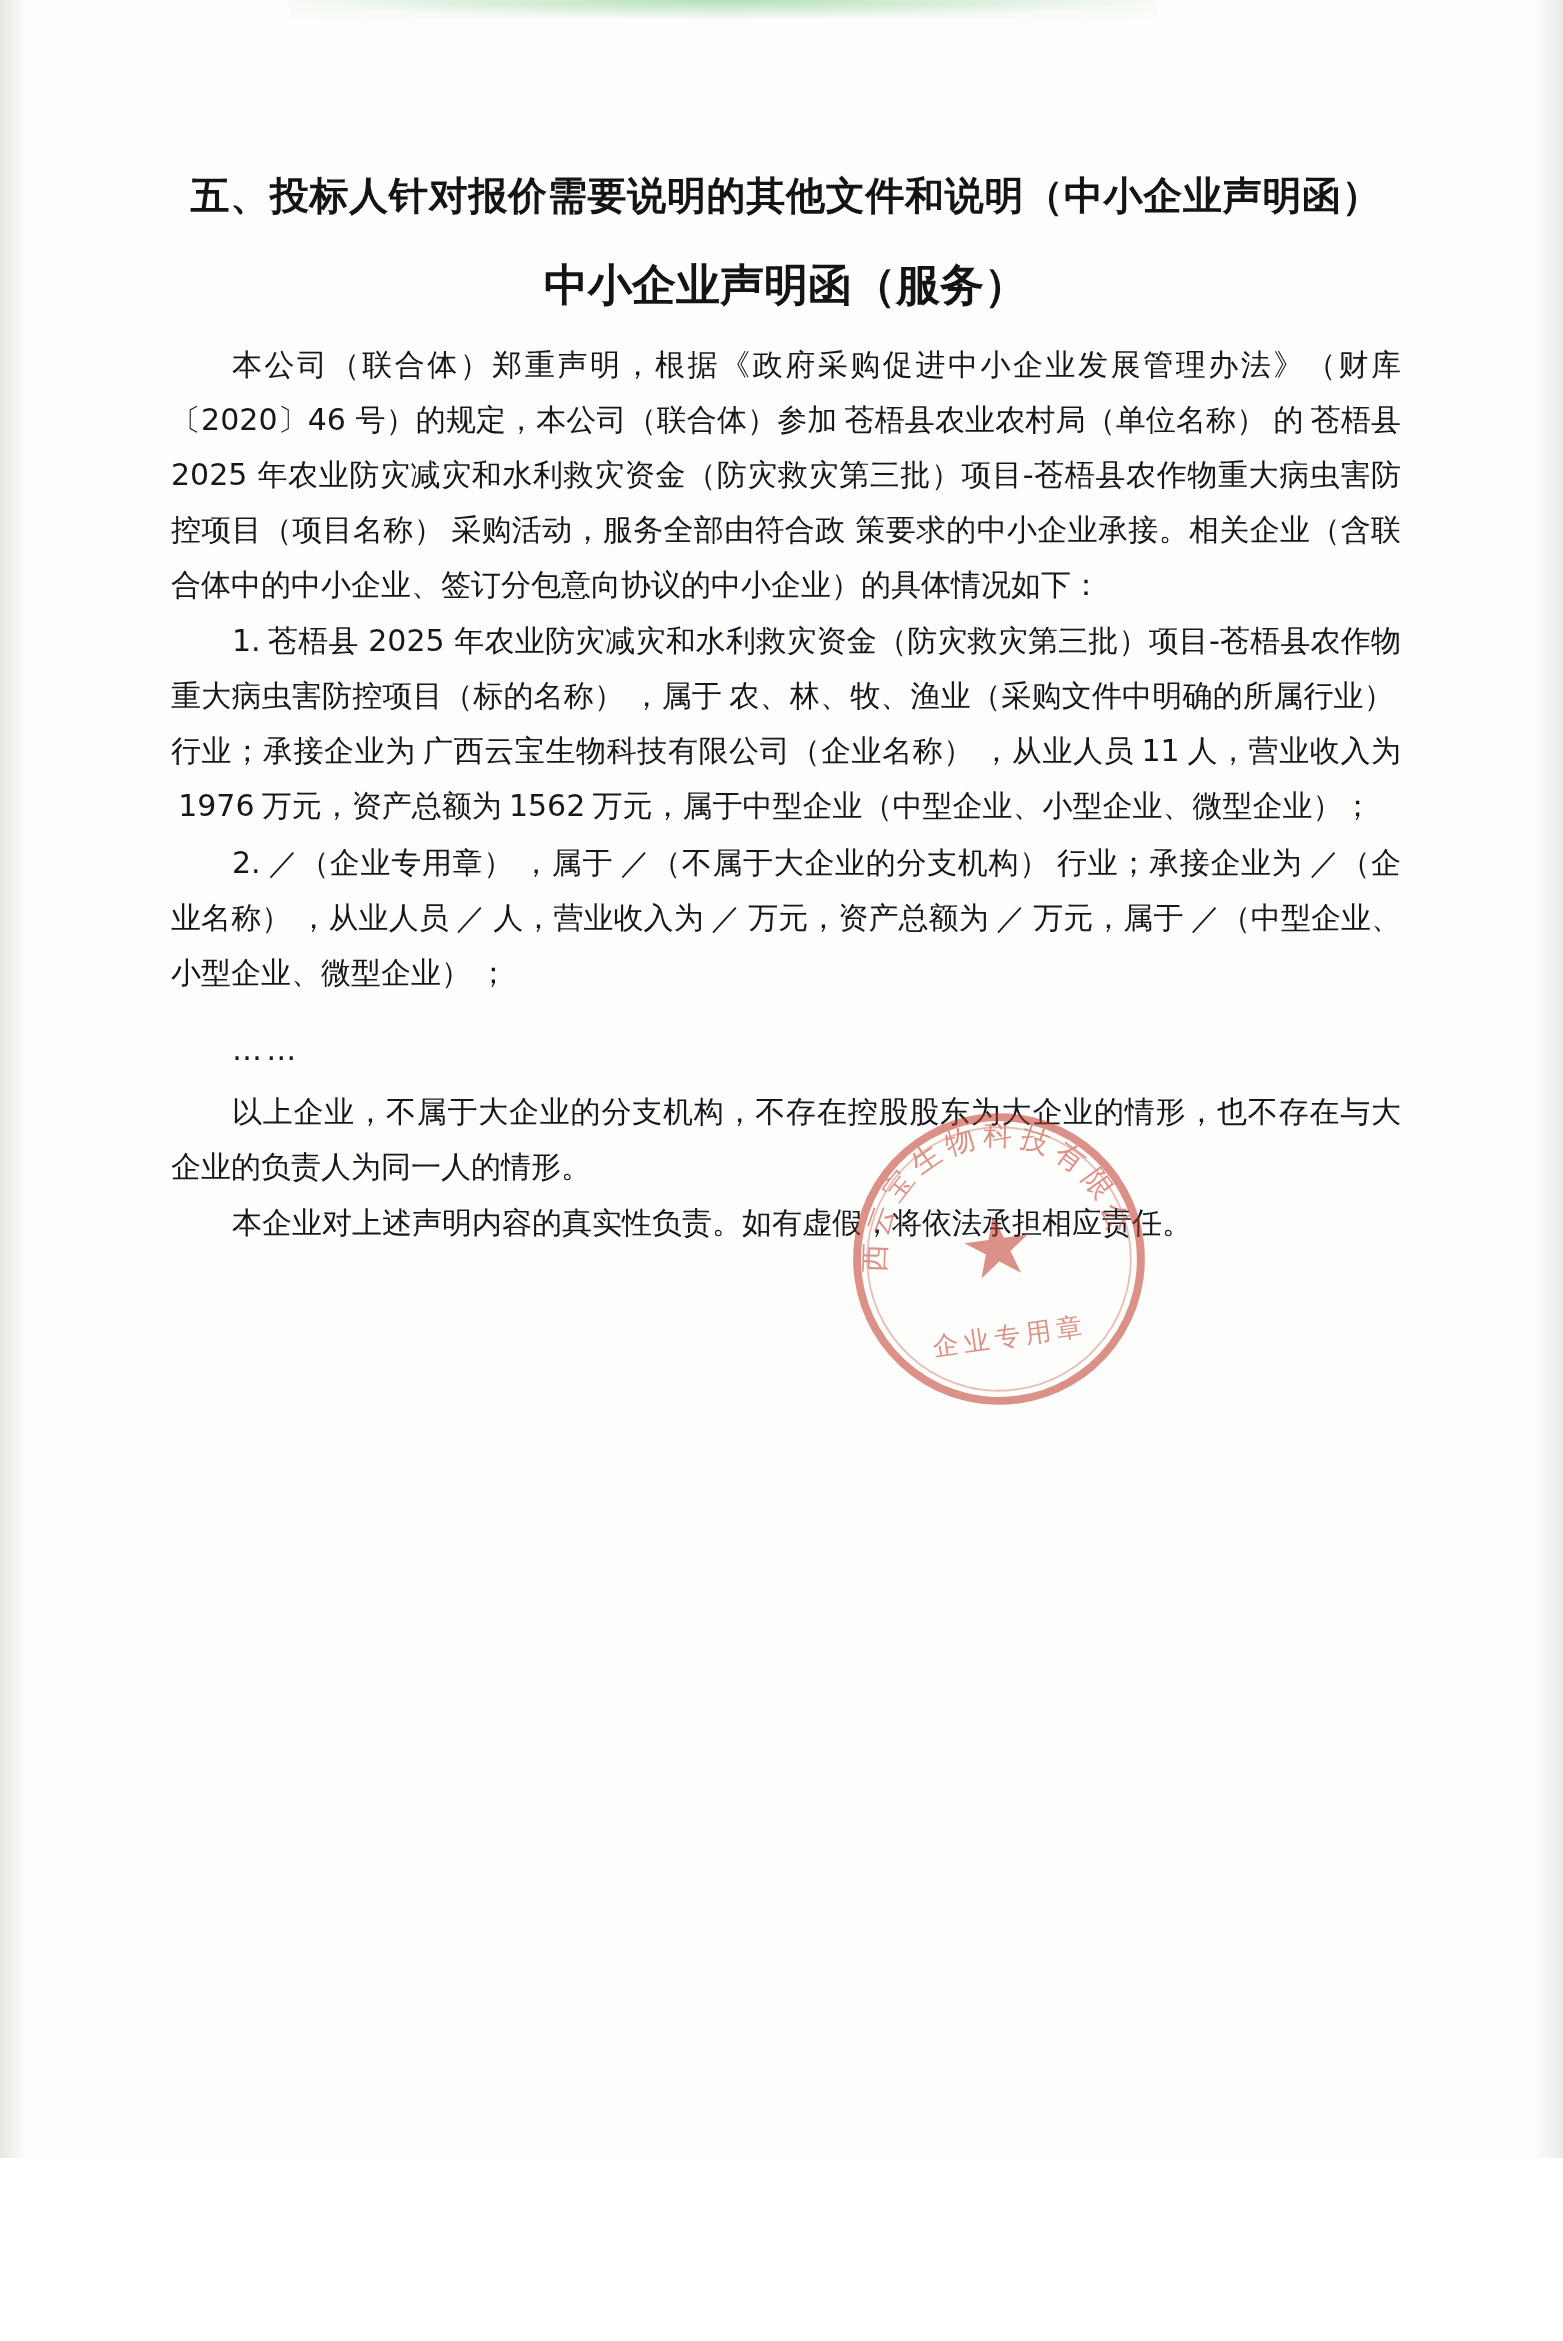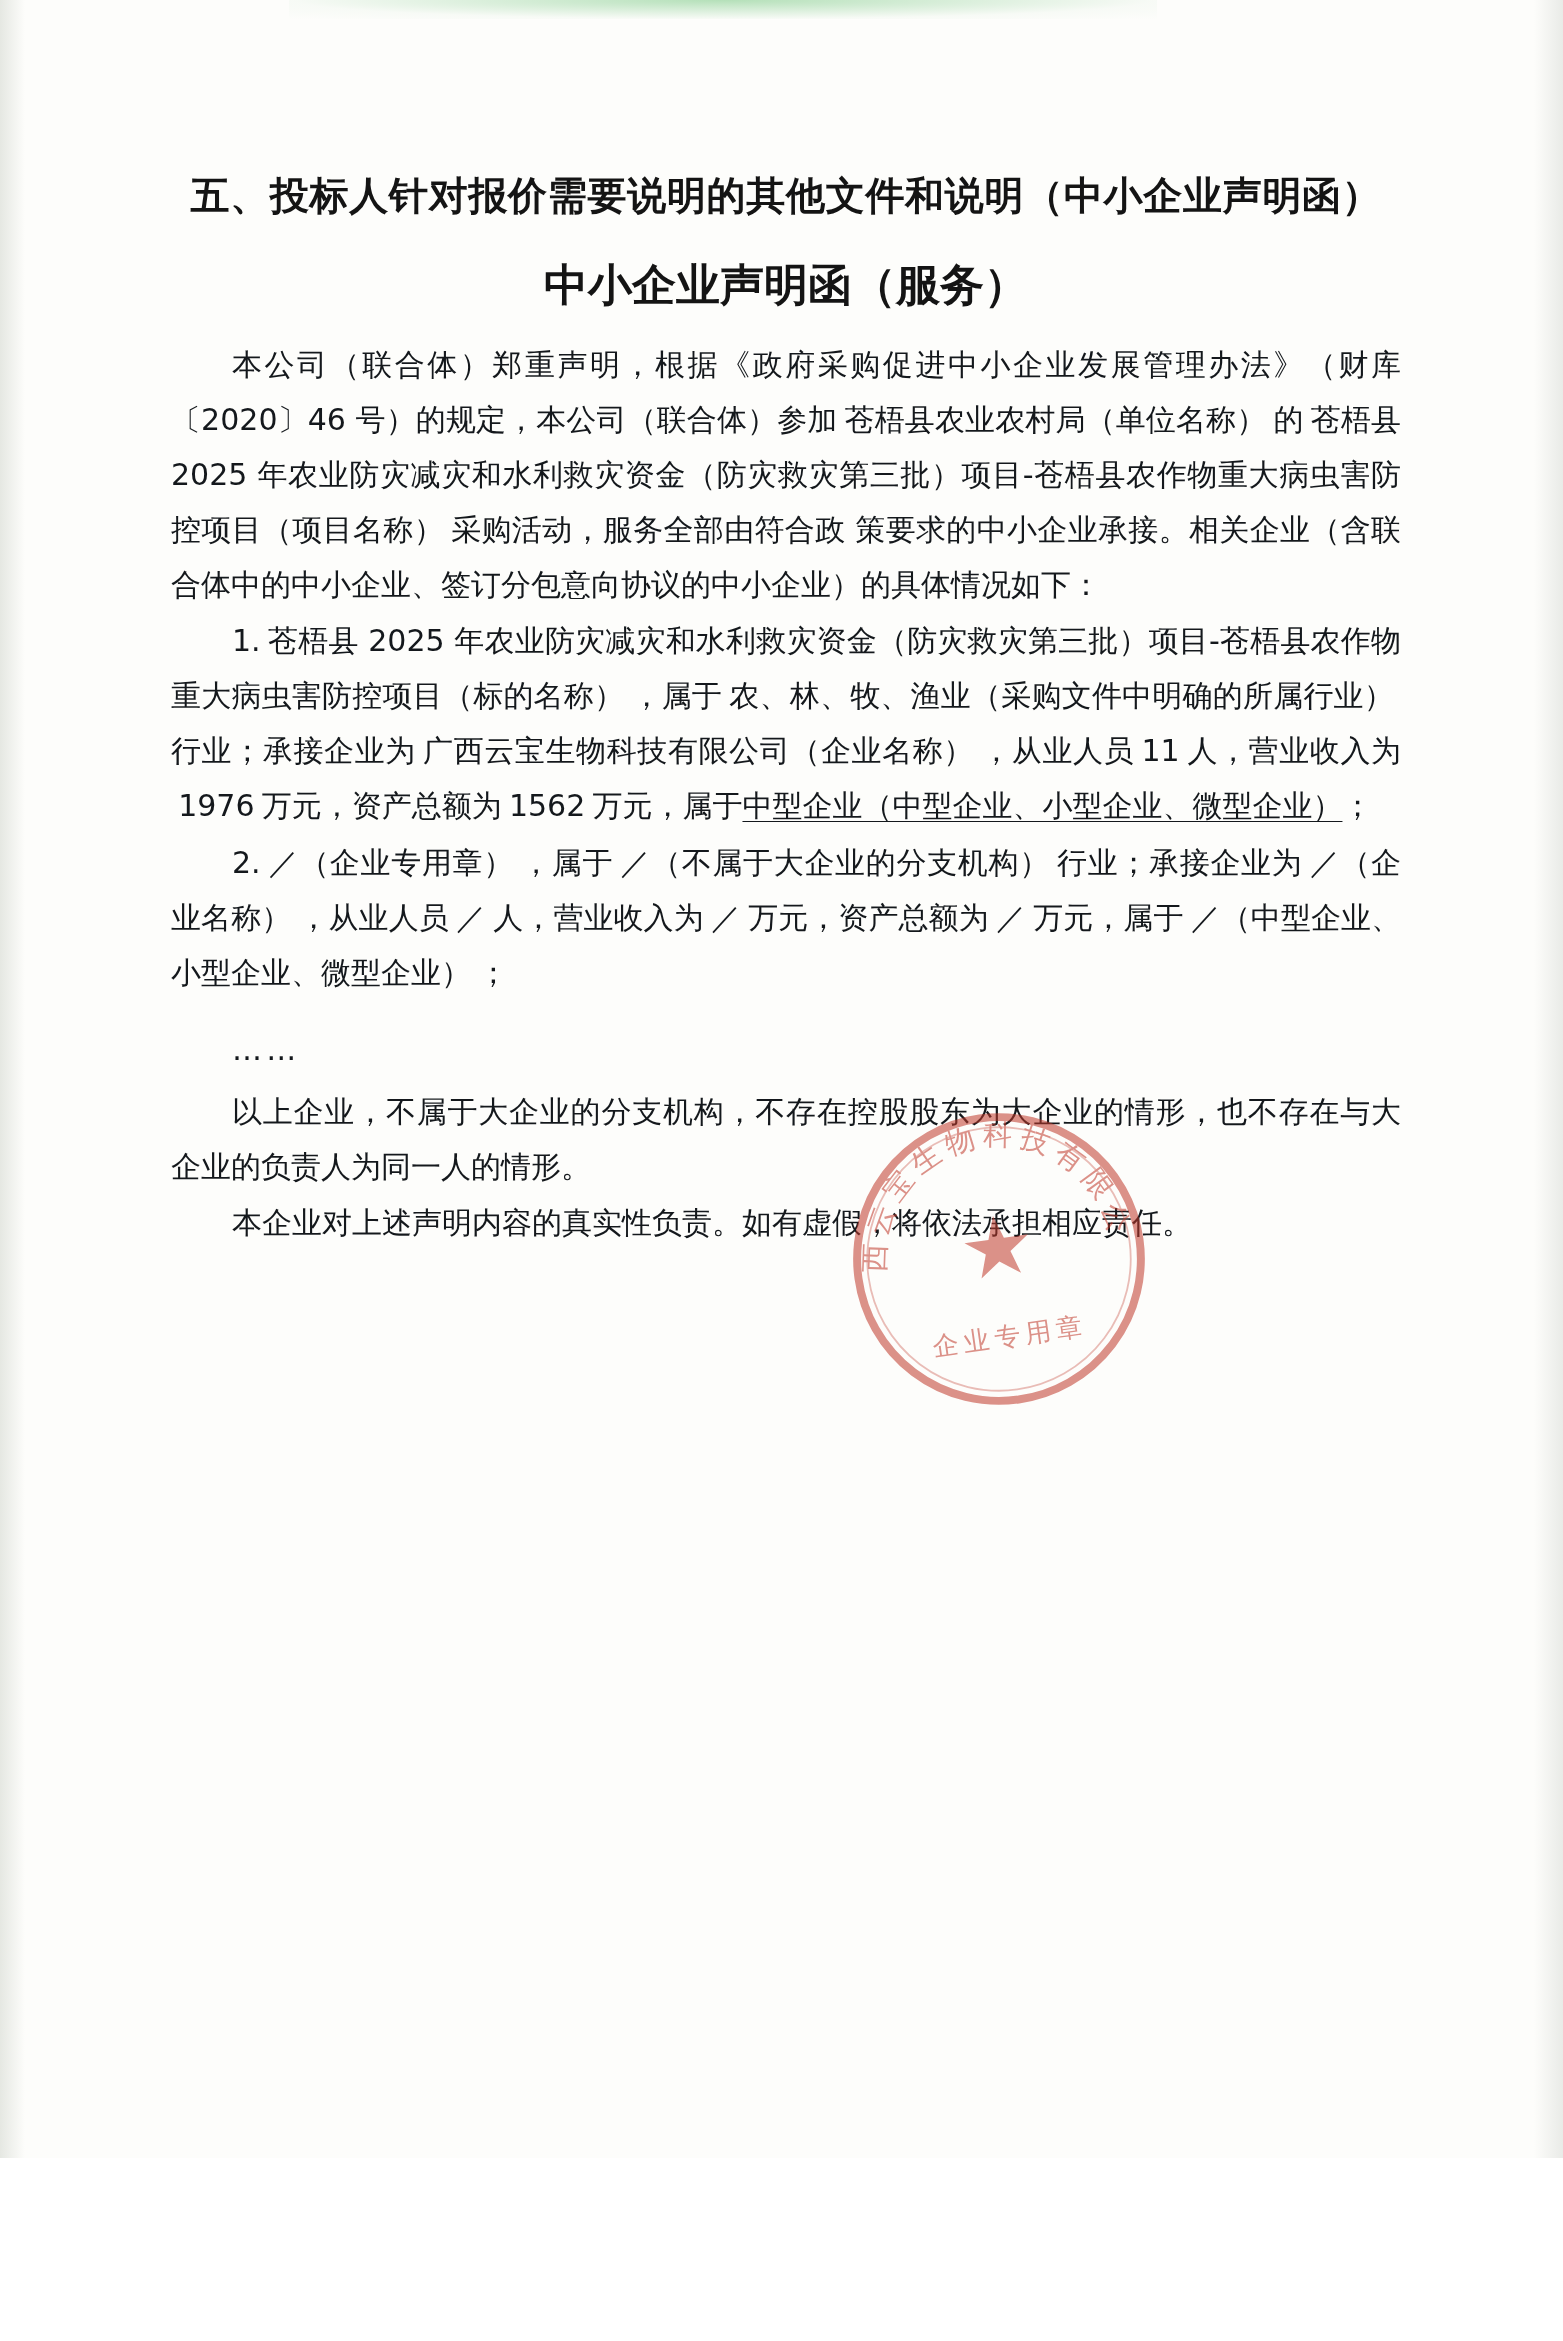--- a/index.html
+++ b/index.html
@@ -76,21 +76,20 @@
     color: #14181c;
     text-align: justify;
     text-justify: inter-character;
   }
   .para {
     margin: 0 0 1.4px 0;
     text-indent: 61px;
   }
 
   .u {
-    text-decoration: underline;
     text-underline-offset: 5px;
     text-decoration-thickness: 1.4px;
   }
   .blank {
     text-underline-offset: 5px;
     text-decoration-thickness: 1.4px;
     padding: 0 7.2px;
   }
   .dots {
     display: block;

